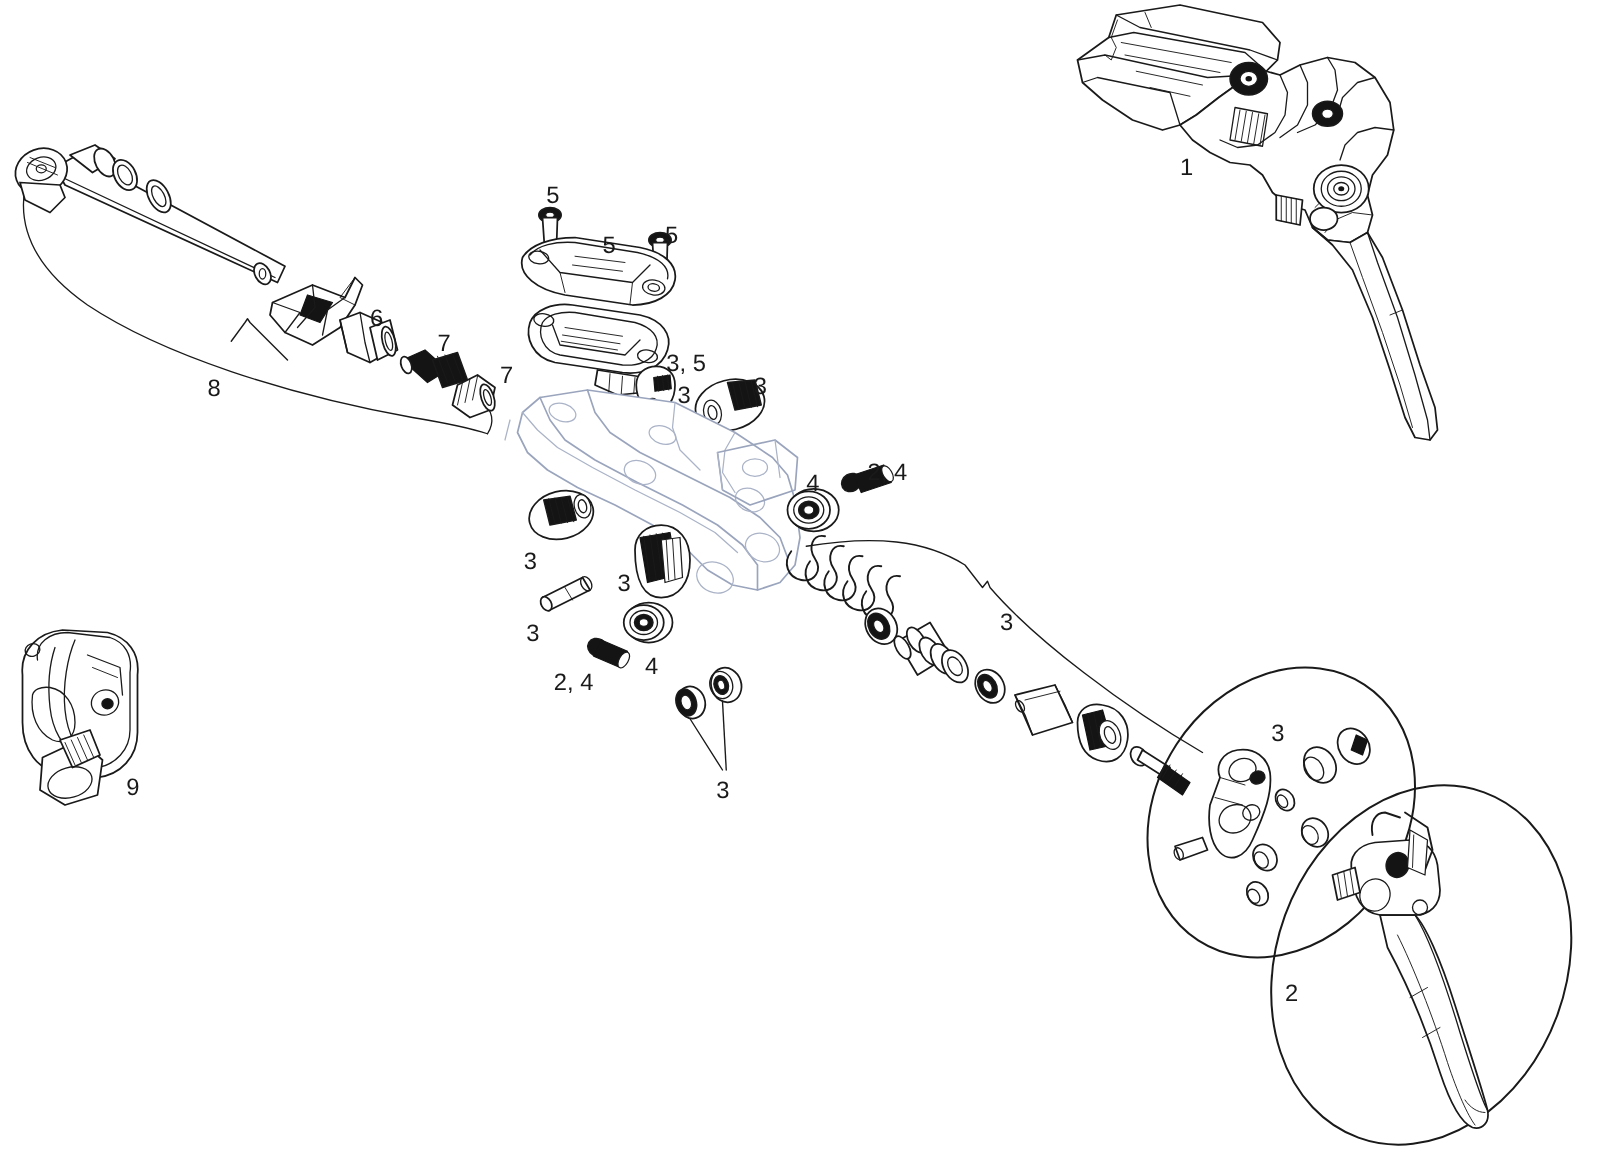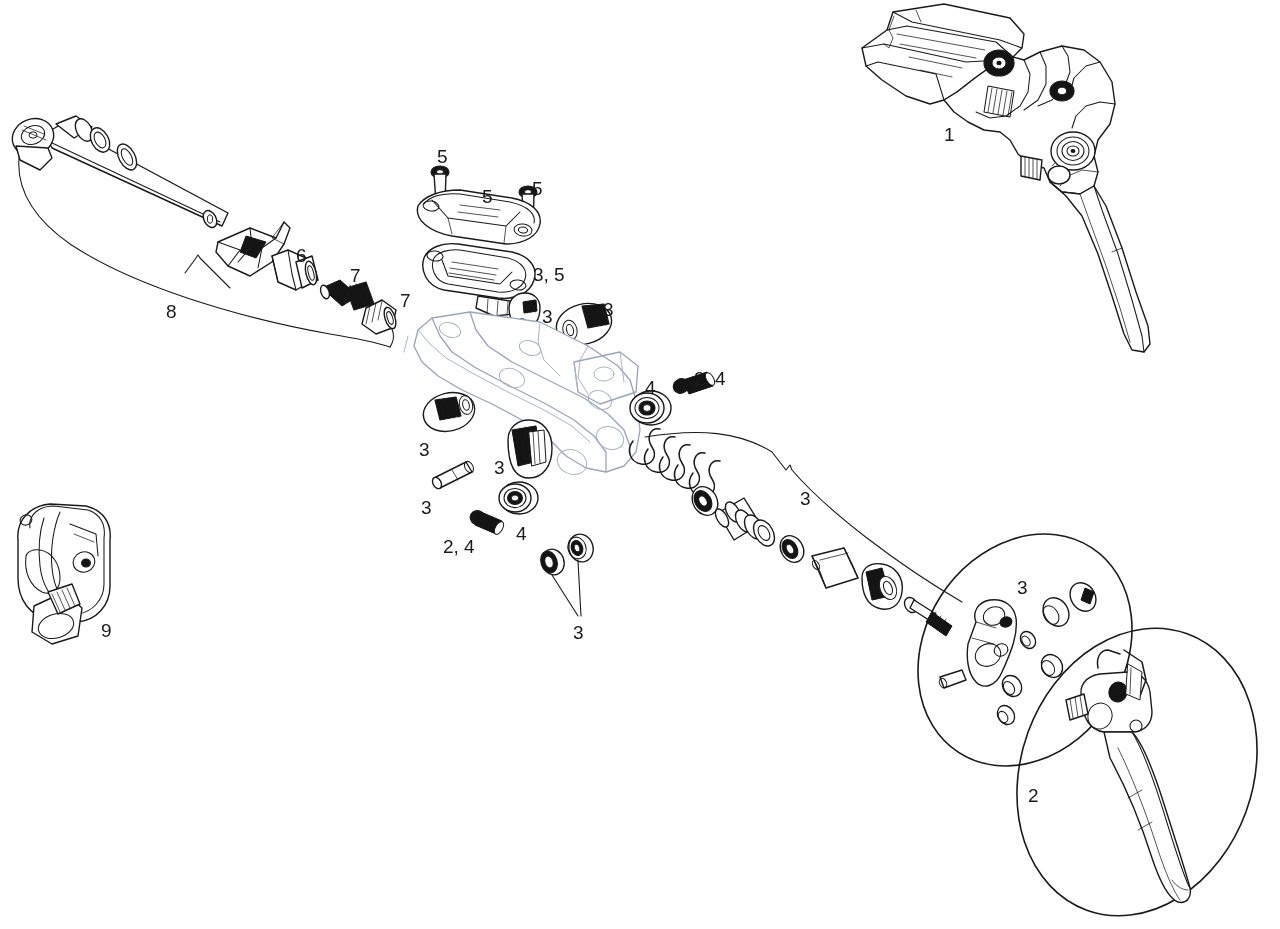--- a/index.html
+++ b/index.html
@@ -445,21 +445,21 @@
   <div class="callout-label" style="left:944px; top:125px;">1</div>
   <div class="callout-label" style="left:1028px; top:786px;">2</div>
   <div class="callout-label" style="left:1017px; top:578px;">3</div>
   <div class="callout-label" style="left:800px; top:489px;">3</div>
   <div class="callout-label" style="left:573px; top:623px;">3</div>
   <div class="callout-label" style="left:494px; top:458px;">3</div>
   <div class="callout-label" style="left:421px; top:498px;">3</div>
   <div class="callout-label" style="left:419px; top:440px;">3</div>
   <div class="callout-label" style="left:542px; top:307px;">3</div>
   <div class="callout-label" style="left:603px; top:300px;">3</div>
-  <div class="callout-label" style="left:533px; top:265px;">3, 5</div>
+  <div class="callout-label" style="left:533px; top:282px;">3, 5</div>
   <div class="callout-label" style="left:645px; top:378px;">4</div>
   <div class="callout-label" style="left:516px; top:524px;">4</div>
   <div class="callout-label" style="left:694px; top:369px;">2, 4</div>
   <div class="callout-label" style="left:443px; top:537px;">2, 4</div>
   <div class="callout-label" style="left:437px; top:147px;">5</div>
   <div class="callout-label" style="left:532px; top:179px;">5</div>
   <div class="callout-label" style="left:482px; top:187px;">5</div>
   <div class="callout-label" style="left:296px; top:246px;">6</div>
   <div class="callout-label" style="left:350px; top:266px;">7</div>
   <div class="callout-label" style="left:400px; top:291px;">7</div>

